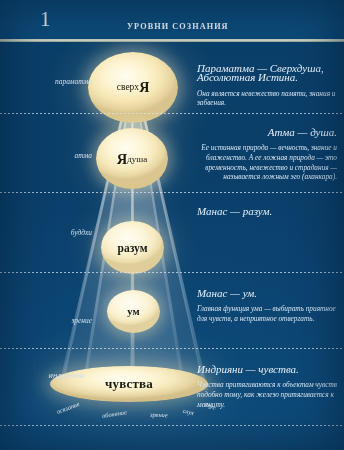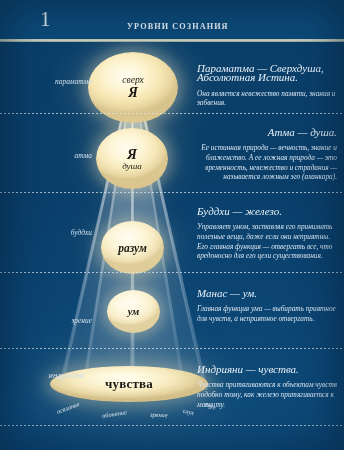--- a/index.html
+++ b/index.html
@@ -53,25 +53,24 @@
   .divider{
     position:absolute;left:0;width:344px;height:1px;z-index:12;
     background-image:repeating-linear-gradient(to right,
       rgba(219,232,242,.72) 0px, rgba(219,232,242,.72) 1.6px,
       rgba(219,232,242,0) 1.6px, rgba(219,232,242,0) 4px);
   }
   
   .sphere{
     position:absolute;z-index:10;
     border-radius:50%;
-    display:flex;flex-direction:column;
+    display:flex;
     align-items:center;justify-content:center;
     color:#1a1a14;
     text-align:center;
-    font-style:italic;
   }
   .sphere .big{font-size:13px;line-height:14px;font-weight:bold;}
   .sphere .small{font-size:8.6px;line-height:10px;}
 
   #sphere-param{
     left:88px;top:52px;width:90px;height:71px;
     background:radial-gradient(58% 52% at 42% 34%,
        #fffdf0 0%, #fdf4d2 38%, #f6e6b3 68%, #e7d5a0 88%, #d8c48c 100%);
     box-shadow:0 0 14px 5px rgba(255,243,200,.30),
                0 0 34px 14px rgba(255,240,190,.13);
@@ -231,22 +230,21 @@
     <p class="term">Параматма — Сверхдуша, Абсолютная Истина.</p>
     <p class="body">Она является невежество памяти, знания и забвения.</p>
   </div>
 
   <div class="block" style="top:124px;text-align:right;">
     <p class="term">Атма — душа.</p>
     <p class="body">Ее истинная природа — вечность, знание и блаженство. А ее ложная природа — это временность, невежество и страдания — называется ложным эго (аханкара).</p>
   </div>
 
   <div class="block" style="top:203px;">
-    <p class="term">Буддхи — железо.</p>
-    <p class="body">Управляет умом, заставляя его принимать полезные вещи, даже если они неприятны. Его главная функция — отвергать все, что вредоносно для его цели существования.</p>
+    <p class="term">Манас — разум.</p>
   </div>
 
   <div class="block" style="top:361px;">
     <p class="term">Индрияни — чувства.</p>
     <p class="body">Чувства притягиваются к объектам чувств подобно тому, как железо притягивается к магниту.</p>
   </div>
 
   <div class="block" style="top:285px;">
     <p class="term">Манас — ум.</p>
     <p class="body">Главная функция ума — выбирать приятное для чувств, а неприятное отвергать.</p>

